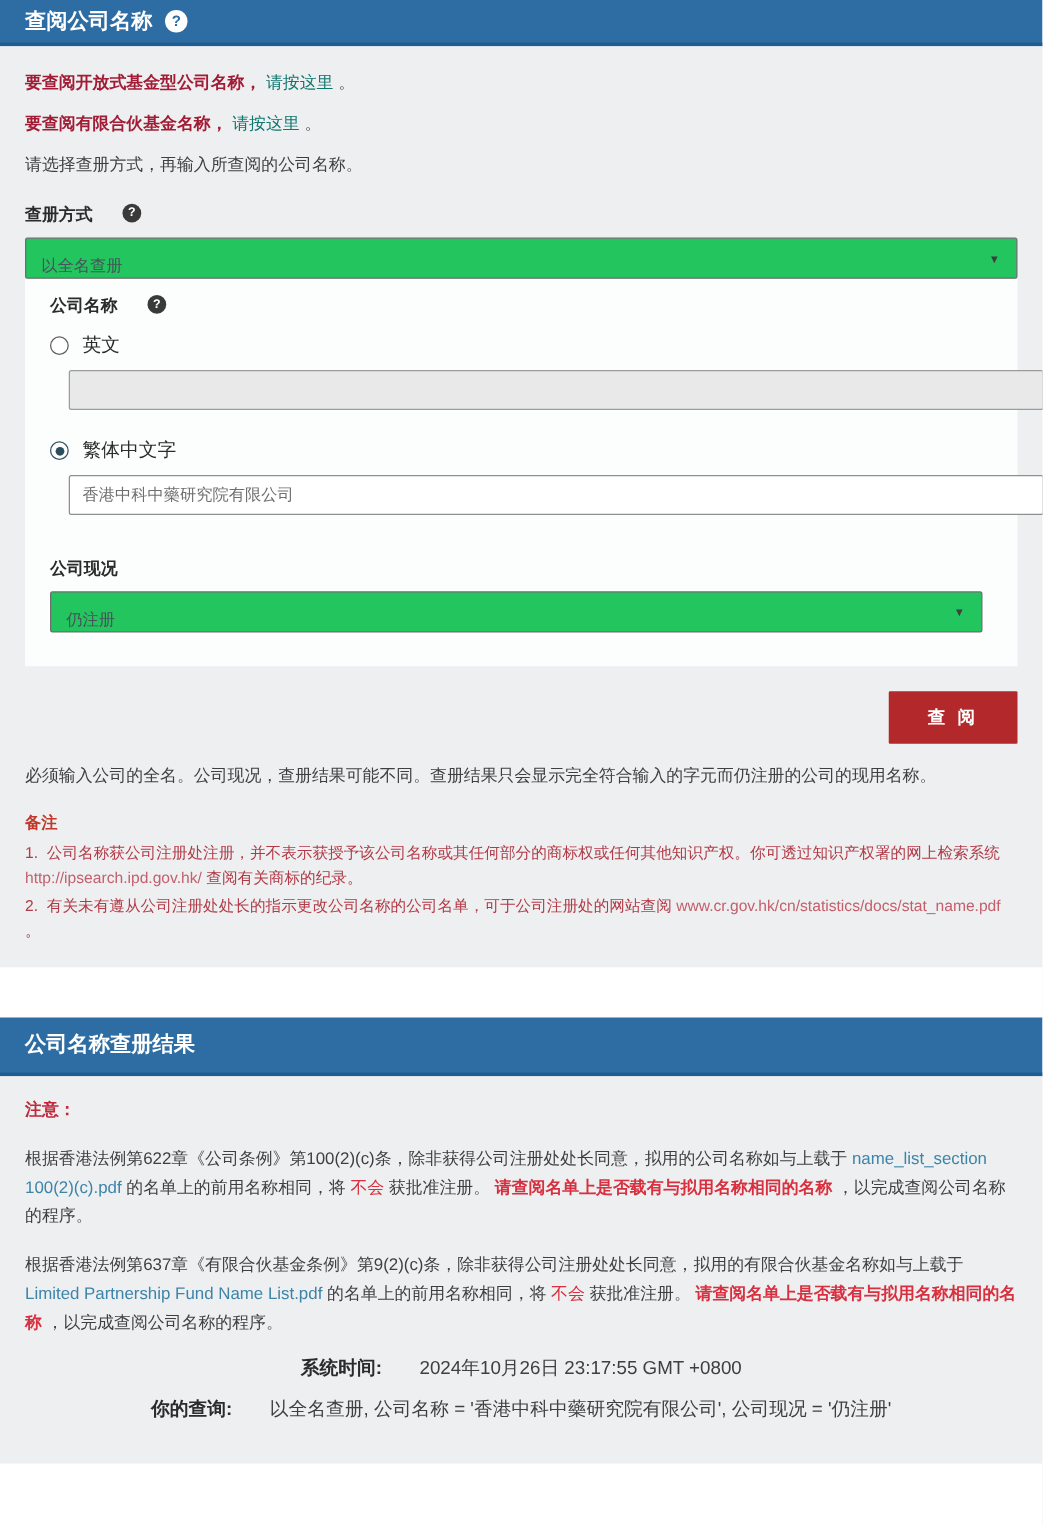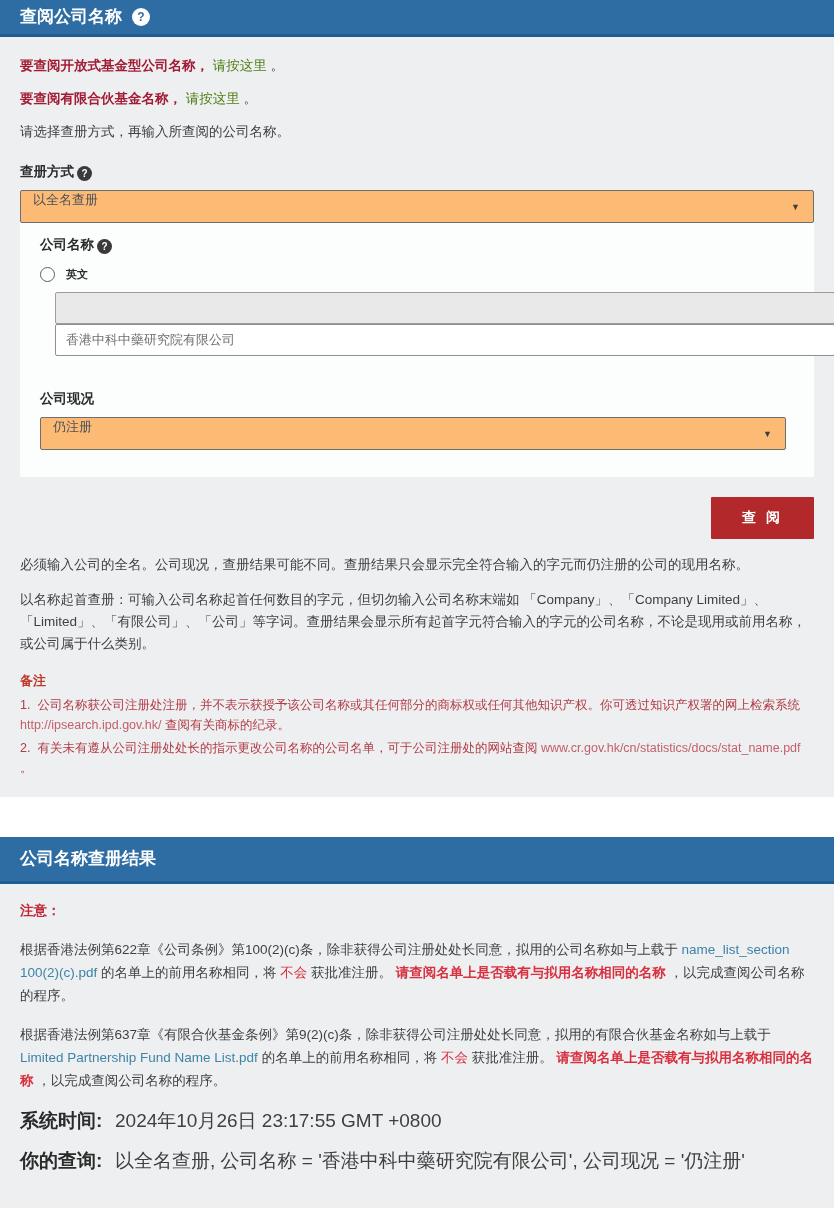--- a/index.html
+++ b/index.html
@@ -31,45 +31,45 @@
     background:#3a3a3a; color:#fff;
     font-size:10px; font-weight:bold;
     display:inline-flex; align-items:center; justify-content:center;
     flex:0 0 auto; cursor:pointer;
   }
   .panel-body { background:#edeff1; padding:20px 20px 16px 20px; }
   .panel2 .panel-body { padding:18px 20px 20px 20px; }
 
   .fund-line { margin:0 0 15px 0; font-size:13.5px; }
   .fund-line .dred { color:#a21c35; font-weight:bold; }
-  .fund-line .teal-link { color:#4d7c0f; cursor:pointer; }
+  .fund-line .teal-link { color:#0f766e; cursor:pointer; }
   .plain-line { margin:0 0 22px 0; font-size:13.5px; color:#3f3f3f; }
 
   .field-label {
-    display:flex; align-items:flex-end; gap:3px;
+    display:flex; align-items:flex-start; gap:24px;
     font-size:13.5px; font-weight:bold; color:#2b2b2b;
     margin:0 0 9px 0;
   }
   .select-box {
-    position:relative; background:#fdba74;
+    position:relative; background:#22c55e;
     border:1px solid #6e6e6e; border-radius:2px;
-    height:31px; display:flex; align-items:flex-start;
+    height:31px; display:flex; align-items:flex-end;
     padding:0 30px 0 12px; font-size:13px; color:#49525a;
     cursor:pointer;
   }
   .select-box .arrow {
     position:absolute; right:13px; top:50%; transform:translateY(-50%);
     font-size:9px; color:#3f3f3f;
   }
 
   .card { background:#fcfdfd; margin:0 0 0 0; padding:13px 28px 27px 20px; }
   .radio-row {
     display:flex; align-items:center; gap:11px;
     margin:13px 0 10px 0;
-    font-size:11px; font-weight:bold; color:#2b2b2b;
+    font-size:15px; font-weight:normal; color:#2b2b2b;
   }
   .radio {
     width:15px; height:15px; border-radius:50%;
     border:1.5px solid #5d5d5d; background:#fff;
     box-sizing:border-box; position:relative; cursor:pointer; flex:0 0 auto;
   }
   .radio.checked { border-color:#34525f; }
   .radio.checked::after {
     content:""; position:absolute; left:50%; top:50%;
     width:7px; height:7px; border-radius:50%;
@@ -100,21 +100,21 @@
   .remark .rlink { color:#c4606c; cursor:pointer; }
 
   .gap { height:40px; background:#fff; }
 
   .notice-label { margin:0 0 18px 0; font-size:13.5px; font-weight:bold; color:#c0283a; }
   .law-para { margin:0 0 16px 0; font-size:13.5px; line-height:23px; color:#3f3f3f; }
   .law-para .blue-link { color:#3d84a8; cursor:pointer; }
   .law-para .em-red { color:#d8303f; }
   .law-para .warn-red { color:#d8303f; font-weight:bold; }
 
-  .info-row { display:flex; margin:0 0 14px 0; font-size:19px; }
+  .info-row { display:flex; margin:0 0 14px 0; font-size:15px;justify-content:center; }
   .info-row .ilabel { font-weight:bold; color:#2b2b2b; width:95px; flex:0 0 auto; }
   .info-row .ivalue { color:#3f3f3f; }
 </style>
 </head>
 <body>
 
 <section class="panel panel1">
   <div class="panel-header">
     <span>查阅公司名称</span>
     <span class="help-light">?</span>
@@ -145,37 +145,40 @@
         <span>公司名称</span>
         <span class="help-dark">?</span>
       </div>
 
       <div class="radio-row">
         <span class="radio"></span>
         <span>英文</span>
       </div>
       <input class="text-input" disabled="" value="" style="">
 
+      <div class="radio-row" style="margin-top:23px;">
+        <span class="radio checked"></span>
+        <span>繁体中文字</span>
+      </div>
       <input class="text-input" value="香港中科中藥研究院有限公司" style="">
 
       <div class="field-label status-gap">
         <span>公司现况</span>
       </div>
       <div class="select-box">
         <span>仍注册</span>
         <span class="arrow">▼</span>
       </div>
     </div>
 
     <div class="btn-row">
       <button class="red-btn">查 阅</button>
     </div>
 
     <p class="body-para">必须输入公司的全名。公司现况，查册结果可能不同。查册结果只会显示完全符合输入的字元而仍注册的公司的现用名称。</p>
-    <p class="body-para">以名称起首查册：可输入公司名称起首任何数目的字元，但切勿输入公司名称末端如 「Company」、「Company Limited」、「Limited」、「有限公司」、「公司」等字词。查册结果会显示所有起首字元符合输入的字元的公司名称，不论是现用或前用名称，或公司属于什么类别。</p>
 
     <p class="remarks-title">备注</p>
     <div class="remark">
       <span class="rnum">1.</span><span>公司名称获公司注册处注册，并不表示获授予该公司名称或其任何部分的商标权或任何其他知识产权。你可透过知识产权署的网上检索系统 </span><span class="rlink">http://ipsearch.ipd.gov.hk/</span><span> 查阅有关商标的纪录。</span>
     </div>
     <div class="remark">
       <span class="rnum">2.</span><span>有关未有遵从公司注册处处长的指示更改公司名称的公司名单，可于公司注册处的网站查阅 </span><span class="rlink">www.cr.gov.hk/cn/statistics/docs/stat_name.pdf</span><span> 。</span>
     </div>
   </div>
 </section>

